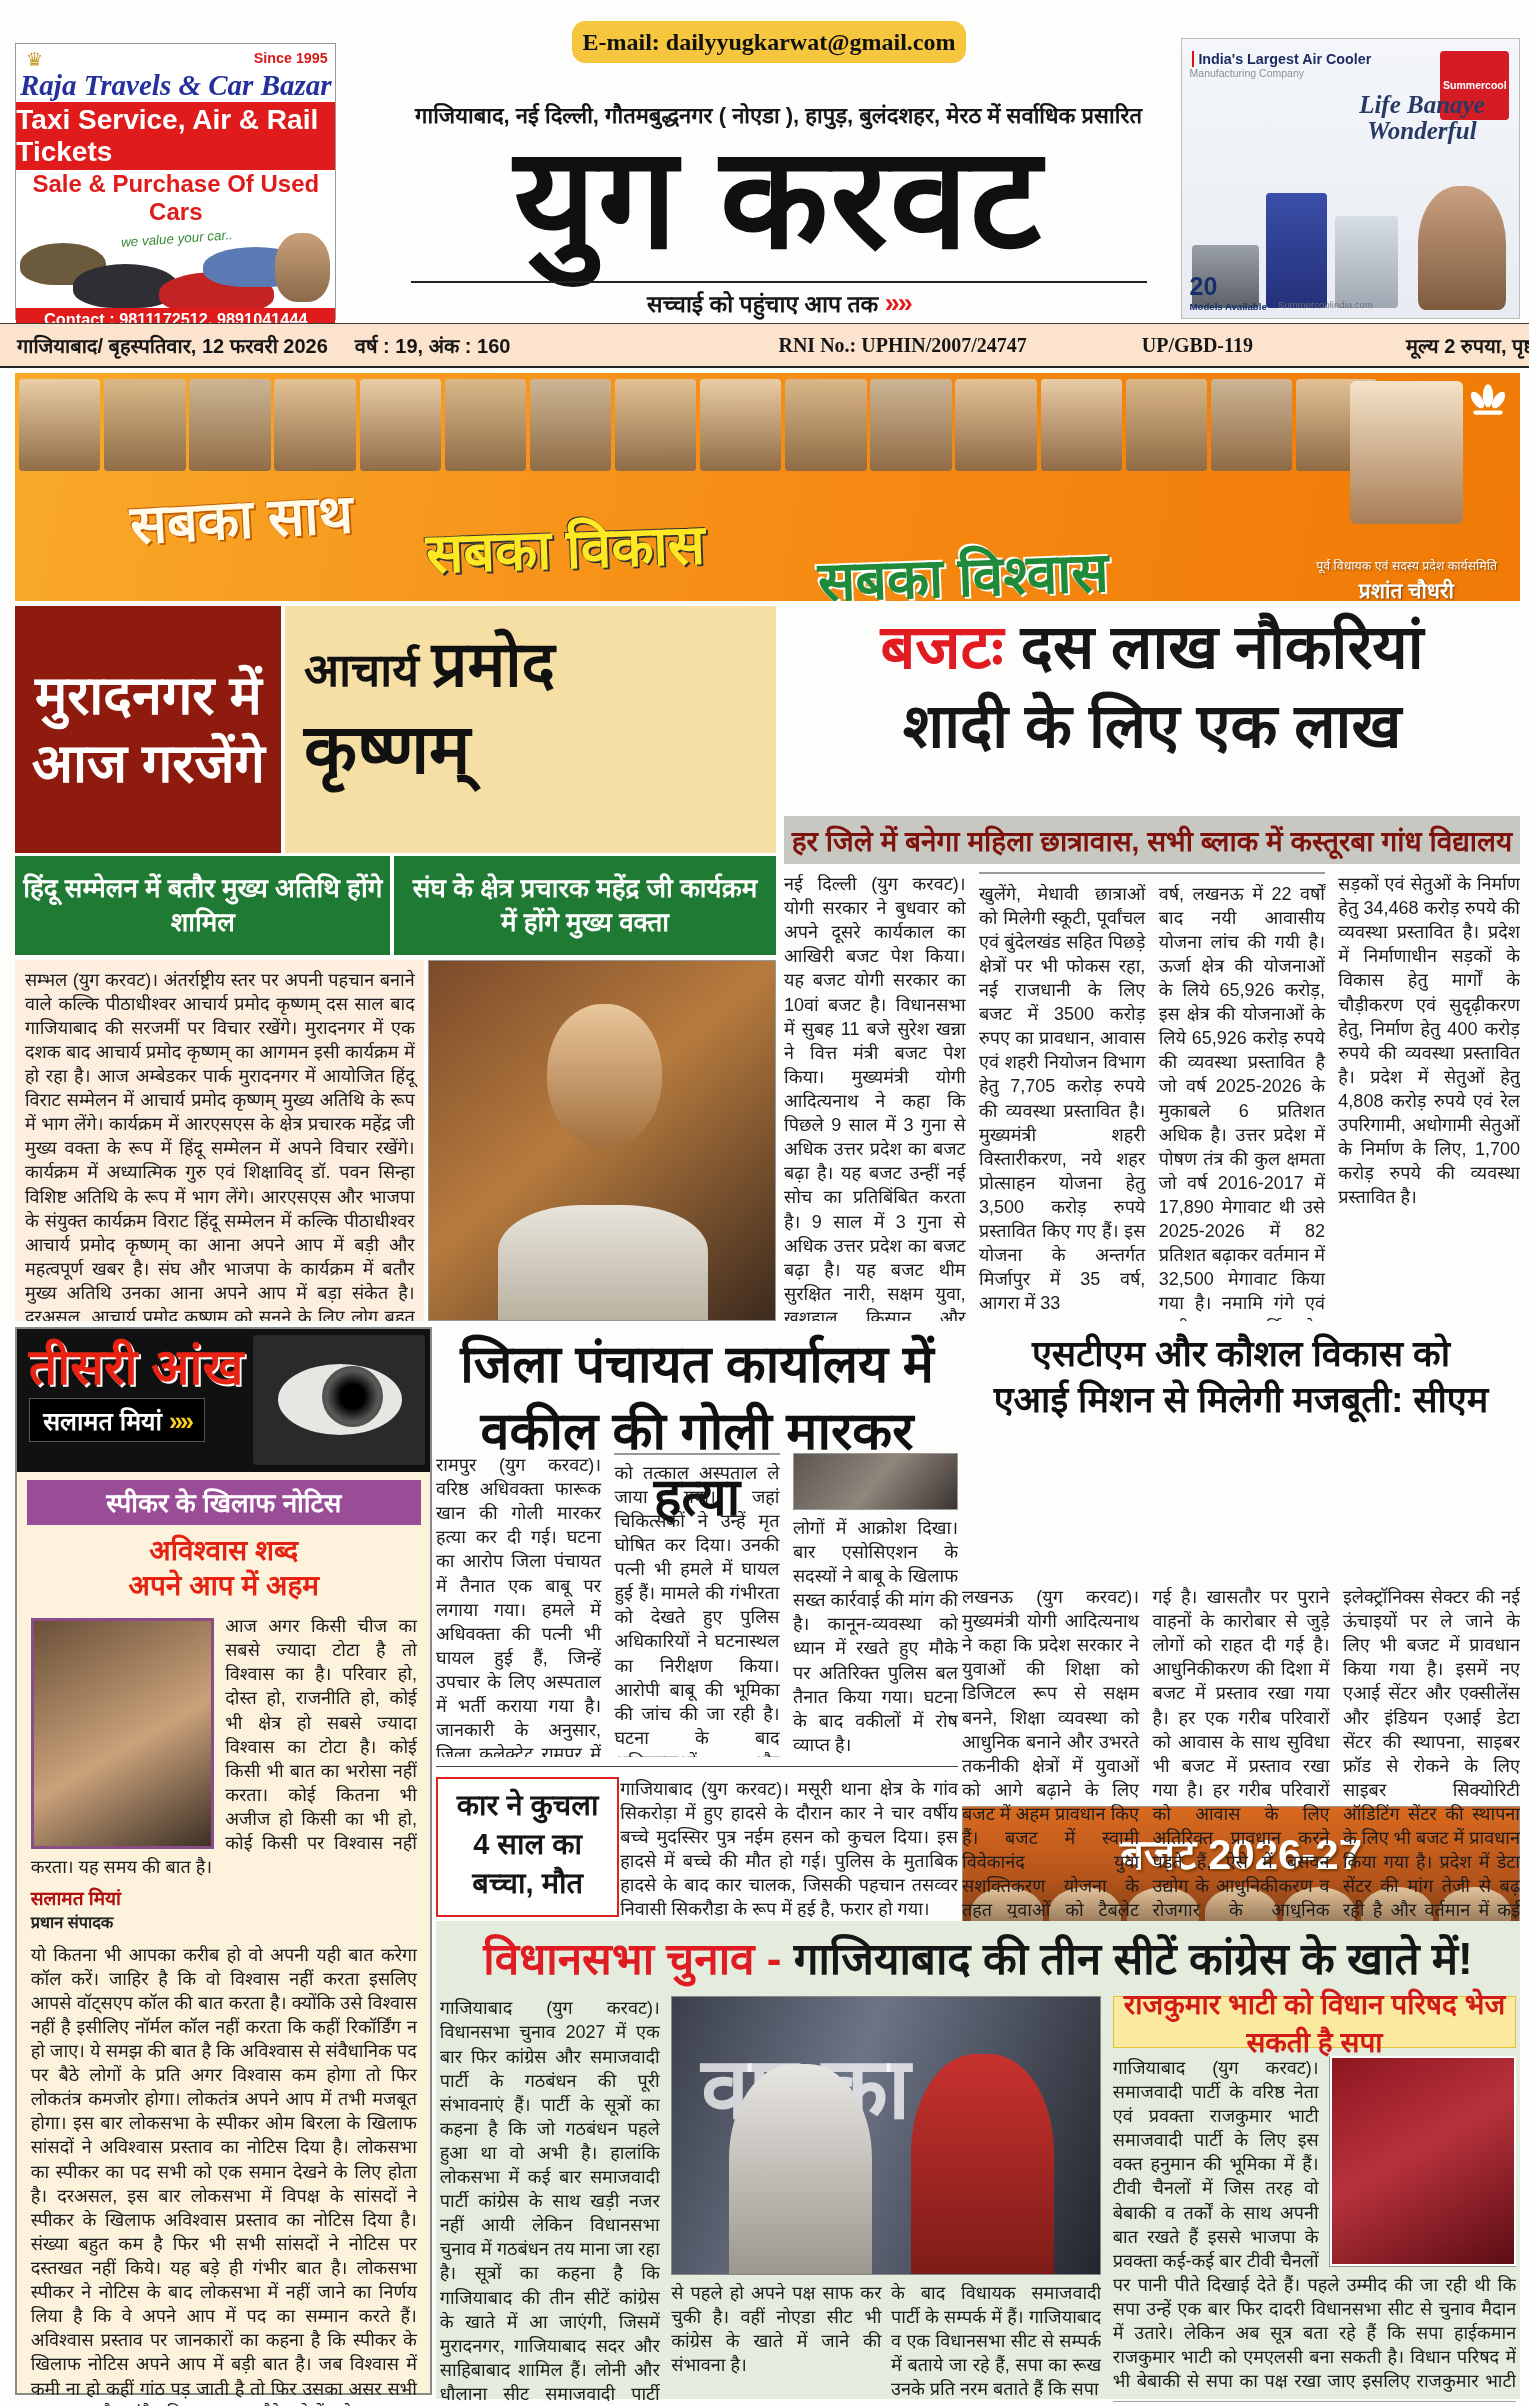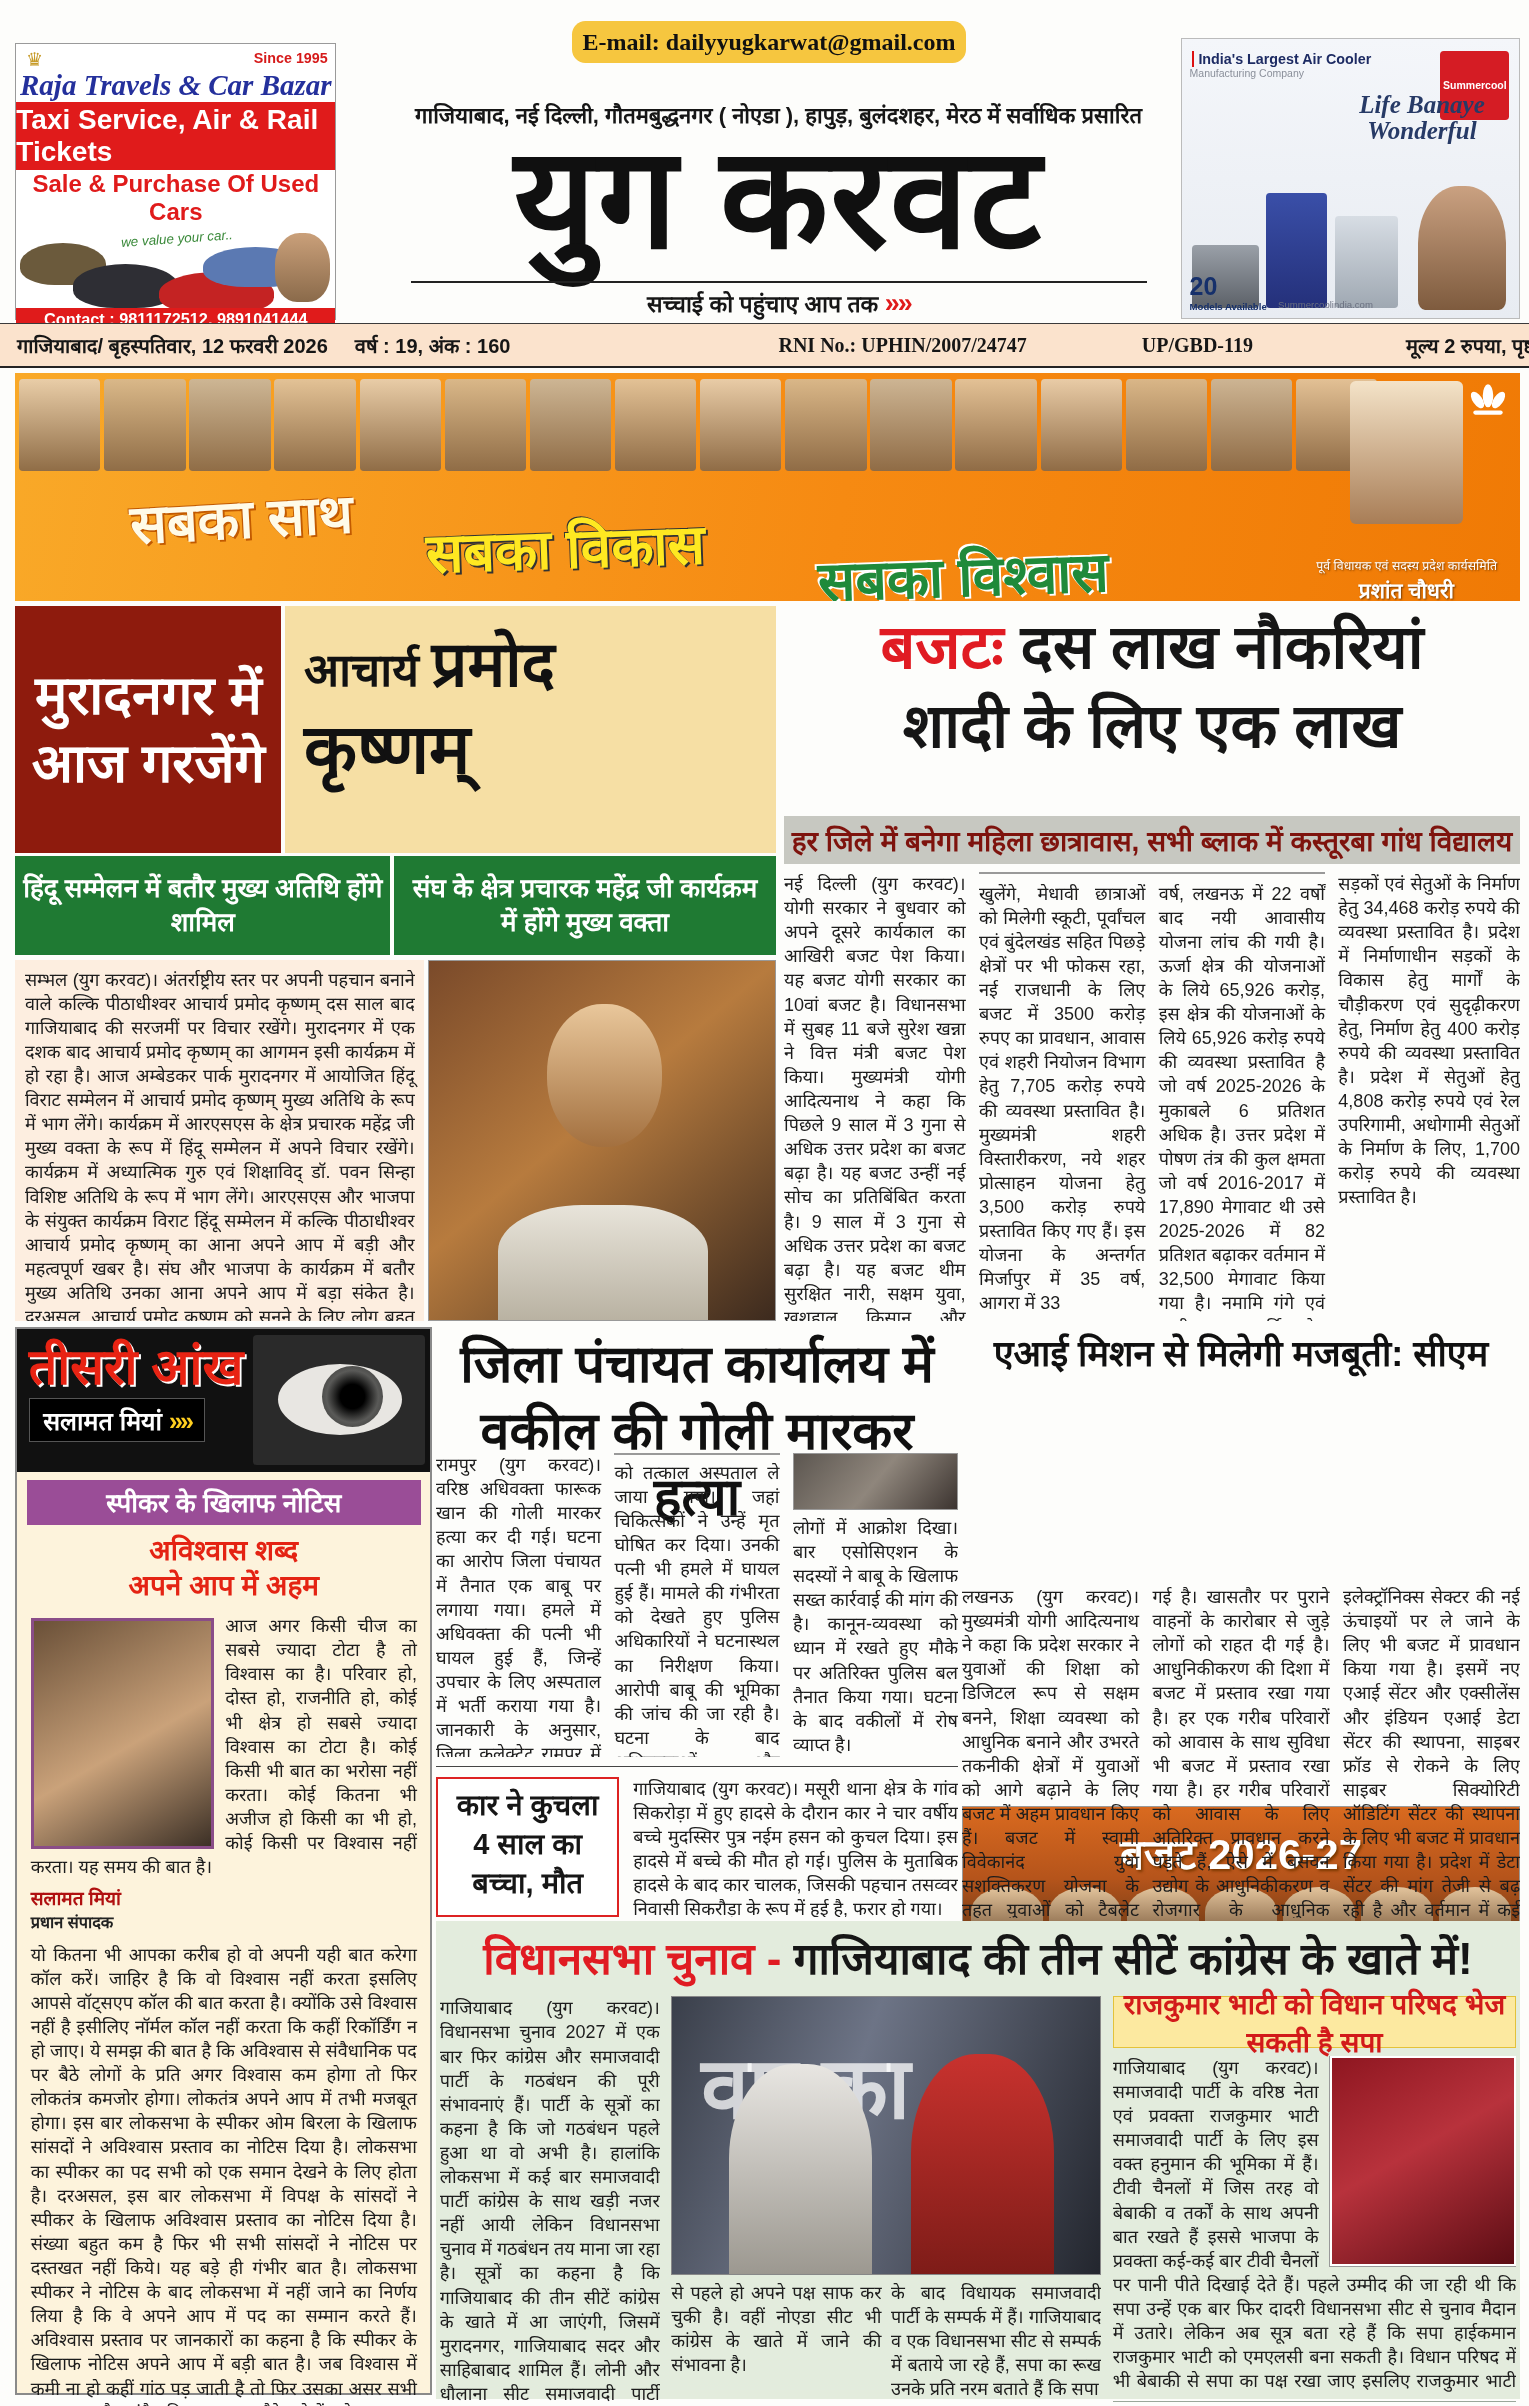--- a/index.html
+++ b/index.html
@@ -269,30 +269,31 @@
     <div class="photo cool2" style="height:163px;">
       
     </div>
     <div class="jtext" style="flex:1;">को तत्काल अस्पताल ले जाया गया। जहां चिकित्सकों ने उन्हें मृत घोषित कर दिया। उनकी पत्नी भी हमले में घायल हुई हैं। मामले की गंभीरता को देखते हुए पुलिस अधिकारियों ने घटनास्थल का निरीक्षण किया। आरोपी बाबू की भूमिका की जांच की जा रही है। घटना के बाद अधिवक्ताओं और स्थानीय</div>
   </div>
   <div style="flex:1;display:flex;flex-direction:column;gap:5.7px;">
     <div class="photo" style="height:187px;background:linear-gradient(130deg,#5c5650,#8f867c 50%,#3c3430);"></div>
     <div class="jtext" style="flex:1;">लोगों में आक्रोश दिखा। बार एसोसिएशन के सदस्यों ने बाबू के खिलाफ सख्त कार्रवाई की मांग की है। कानून-व्यवस्था को ध्यान में रखते हुए मौके पर अतिरिक्त पुलिस बल तैनात किया गया। घटना के बाद वकीलों में रोष व्याप्त है।</div>
   </div>
 </div>
-<div class="abs" style="left:436px;top:1766px;width:522px;height:151px;display:flex;gap:14px;border-top:1.9px solid #444;padding-top:9.6px;">
+<div class="abs" style="left:436px;top:1766px;width:522px;height:151px;display:flex;gap:1px;border-top:1.9px solid #444;padding-top:9.6px;">
   <div class="carbox2" style="width:164px;">
     <div>कार ने कुचला</div>
     <div>4 साल का</div>
     <div>बच्चा, मौत</div>
   </div>
   <div class="jtext" style="flex:1;overflow:hidden;">गाजियाबाद (युग करवट)। मसूरी थाना क्षेत्र के गांव सिकरोड़ा में हुए हादसे के दौरान कार ने चार वर्षीय बच्चे मुदस्सिर पुत्र नईम हसन को कुचल दिया। इस हादसे में बच्चे की मौत हो गई। पुलिस के मुताबिक हादसे के बाद कार चालक, जिसकी पहचान तसव्वर निवासी सिकरौड़ा के रूप में हुई है, फरार हो गया।</div>
 </div>
 
 <div class="abs blk-hl" style="left:962px;top:1331px;width:558px;font-size:36px;">
+  <div>एसटीएम और कौशल विकास को</div>
   <div>एआई मिशन से मिलेगी मजबूती: सीएम</div>
 </div>
 <div class="abs stm-photo" style="left:962px;top:1445px;width:558px;height:132px;">
   <span>बजट 2026-27</span>
   <div class="heads">
       <i></i>
       <i></i>
       <i></i>
       <i></i>
       <i></i>

